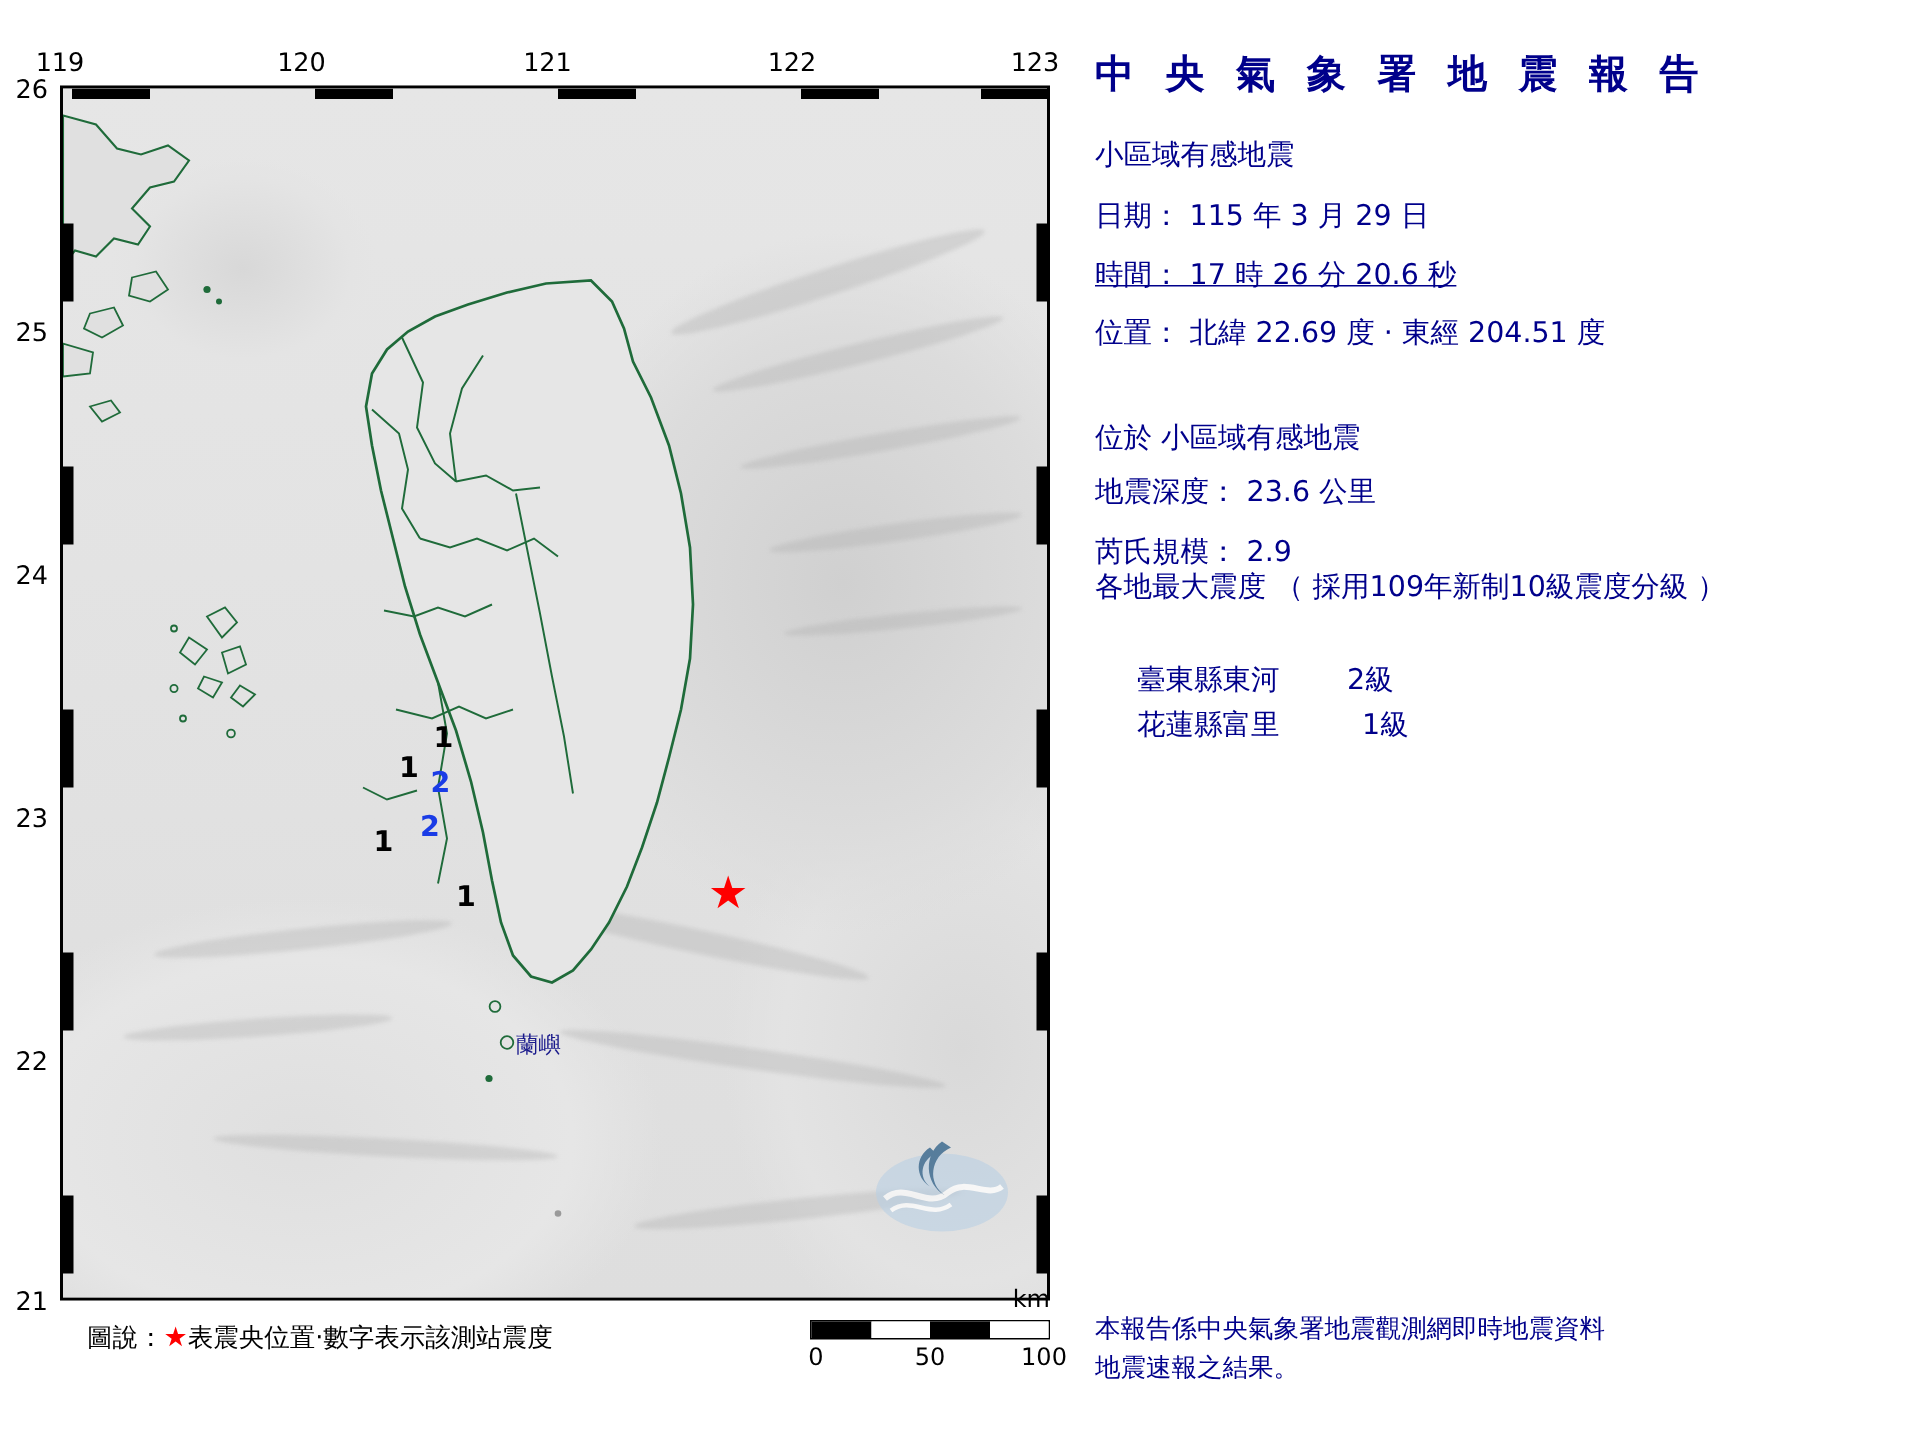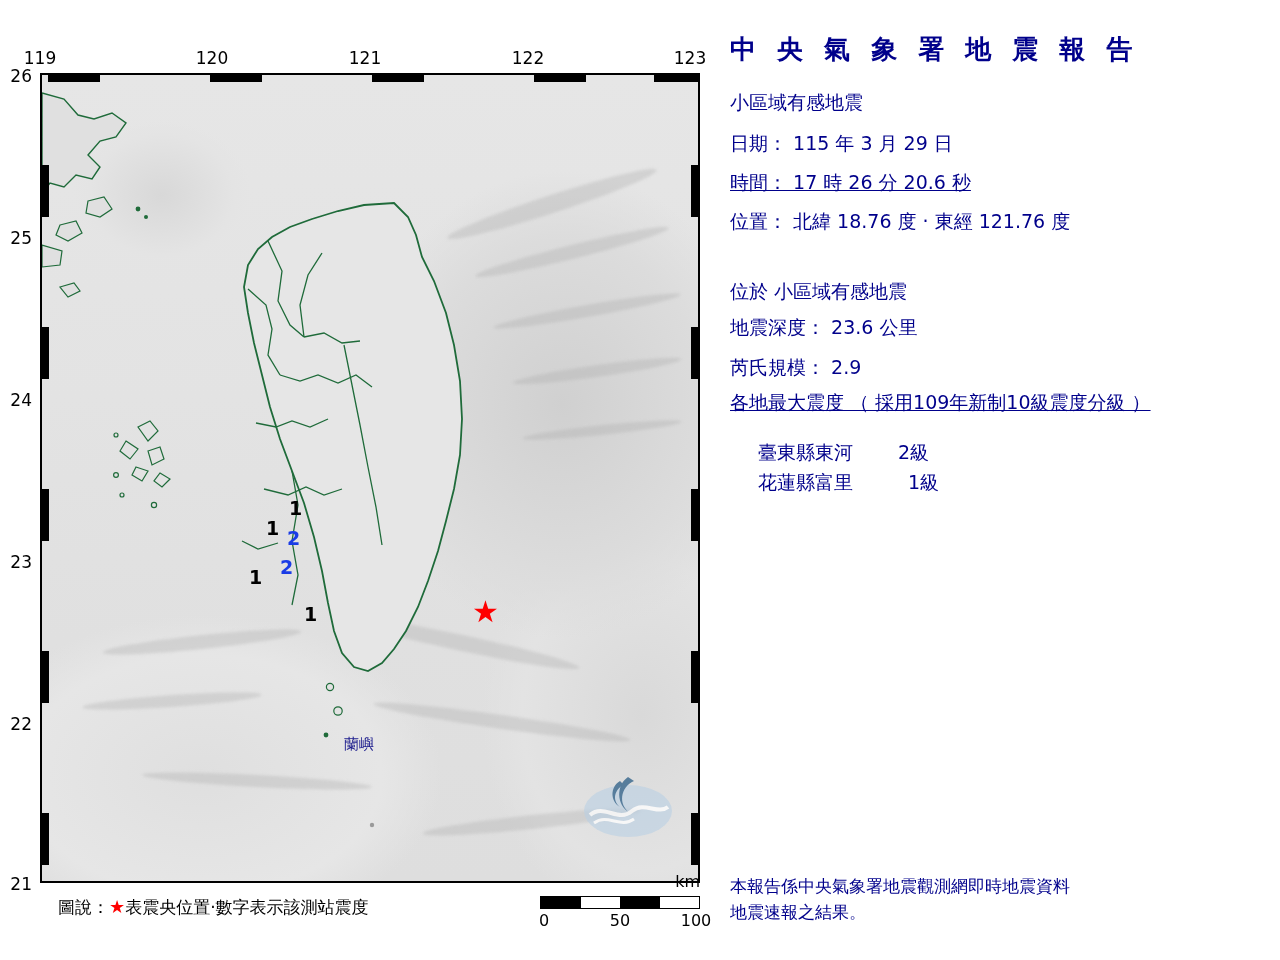--- a/index.html
+++ b/index.html
@@ -9,21 +9,21 @@
   body {
     width: 1280px; height: 960px;
     font-family: "DejaVu Sans", "Liberation Sans", sans-serif;
     overflow: hidden;
     position: relative;
   }
   
   #map-panel {
     position: absolute;
     left: 0; top: 0;
-    width: 716px; height: 796px; margin-top: 16px;
+    width: 716px; height: 796px;
   }
   
   .lon-label {
     position: absolute;
     font-size: 17px;
     color: #000;
     text-align: center;
     width: 44px;
   }
   .lat-label {
@@ -165,21 +165,21 @@
     line-height: 1.5;
     white-space: pre-line;
   }
 </style>
 </head>
 <body>
 
 <div id="map-panel">
 
   <div class="lon-label" style="left:18px; top:32px;">119</div>
-  <div class="lon-label" style="left:190px; top:32px;">120</div>
+  <div class="lon-label" style="left:179px; top:32px;">120</div>
   <div class="lon-label" style="left:343px; top:32px;">121</div>
   <div class="lon-label" style="left:506px; top:32px;">122</div>
   <div class="lon-label" style="left:668px; top:32px;">123</div>
 
   <div class="lat-label" style="left:4px; top:50px;">26</div>
   <div class="lat-label" style="left:4px; top:212px;">25</div>
   <div class="lat-label" style="left:4px; top:374px;">24</div>
   <div class="lat-label" style="left:4px; top:536px;">23</div>
   <div class="lat-label" style="left:4px; top:698px;">22</div>
   <div class="lat-label" style="left:4px; top:858px;">21</div>
@@ -268,21 +268,21 @@
 
     <div class="intensity" style="left:224px; top:444px; color:#000000;">1</div>
     <div class="intensity" style="left:247px; top:424px; color:#000000;">1</div>
     <div class="intensity" style="left:245px; top:454px; color:#1a3ce6;">2</div>
     <div class="intensity" style="left:238px; top:483px; color:#1a3ce6;">2</div>
     <div class="intensity" style="left:207px; top:493px; color:#000000;">1</div>
     <div class="intensity" style="left:262px; top:530px; color:#000000;">1</div>
 
     <div id="epicenter" style="left:430px; top:522px;">★</div>
 
-    <div class="place-label" style="left:302px; top:660px;">蘭嶼</div>
+    <div class="place-label" style="left:302px; top:628px;">蘭嶼</div>
 
     <svg id="cwa-logo" viewBox="0 0 96 70">
       <ellipse cx="48" cy="40" rx="44" ry="26" fill="#b9cfe3" opacity="0.8"></ellipse>
       <path d="M10,44 C24,32 38,52 52,40 C64,30 78,44 88,36" fill="none" stroke="#ffffff" stroke-width="4"></path>
       <path d="M40,10 C30,16 30,30 40,36 C32,30 34,18 44,14 Z" fill="#2a5d86"></path>
       <path d="M48,6 C36,14 36,34 50,42 C38,34 40,16 54,10 Z" fill="#2a5d86"></path>
       <path d="M14,52 C28,42 40,58 54,48" fill="none" stroke="#ffffff" stroke-width="3"></path>
     </svg>
   </div>
 
@@ -305,25 +305,25 @@
     </div>
   </div>
 </div>
 
 <div id="report">
   <div id="report-title">中 央 氣 象 署 地 震 報 告</div>
 
   <div class="rline" style="top:90px;">小區域有感地震</div>
   <div class="rline" style="top:131px;">日期： 115 年 3 月 29 日</div>
   <div class="rline" style="top:170px;text-decoration:underline;">時間： 17 時 26 分 20.6 秒</div>
-  <div class="rline" style="top:209px;">位置： 北緯 18.76 度 · 東經 121.76 度</div>
+  <div class="rline" style="top:209px;">位置： 北緯 22.69 度 · 東經 204.51 度</div>
   <div class="rline" style="top:279px;">位於 小區域有感地震</div>
   <div class="rline" style="top:315px;">地震深度： 23.6 公里</div>
   <div class="rline" style="top:355px;">芮氏規模： 2.9</div>
-  <div class="rline" style="top:390px;text-decoration:underline;">各地最大震度 （ 採用109年新制10級震度分級 ）</div>
+  <div class="rline" style="top:378px;">各地最大震度 （ 採用109年新制10級震度分級 ）</div>
 
   <div class="rline indent" style="top:440px;">臺東縣東河</div>
   <div class="rline" style="left:170px; top:440px;">2級</div>
   <div class="rline indent" style="top:470px;">花蓮縣富里</div>
   <div class="rline" style="left:180px; top:470px;">1級</div>
 
   <div id="footer-note">本報告係中央氣象署地震觀測網即時地震資料
 地震速報之結果。</div>
 </div>
 

